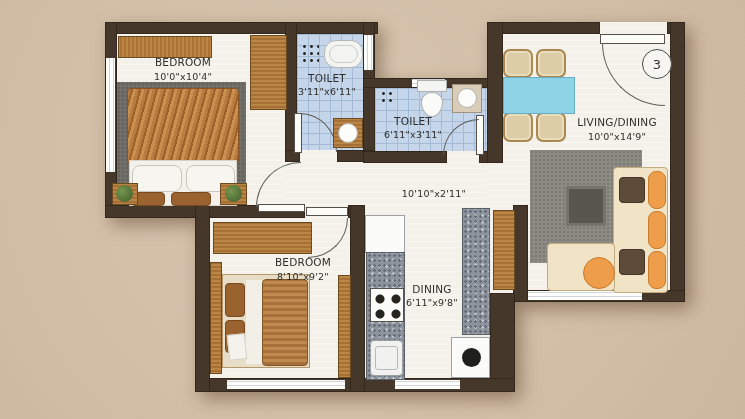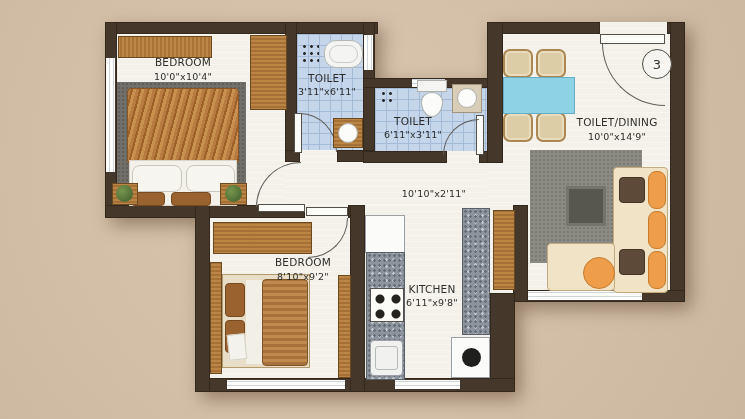--- a/index.html
+++ b/index.html
@@ -171,29 +171,29 @@
 
   <div class="lbl" style="left:183px;top:62px;">BEDROOM</div>
   <div class="lbl dim" style="left:183px;top:76px;">10'0"x10'4"</div>
 
   <div class="lbl" style="left:327px;top:78px;">TOILET</div>
   <div class="lbl dim" style="left:327px;top:91px;">3'11"x6'11"</div>
 
   <div class="lbl" style="left:413px;top:121px;">TOILET</div>
   <div class="lbl dim" style="left:413px;top:134px;">6'11"x3'11"</div>
 
-  <div class="lbl" style="left:617px;top:122px;">TOILET/DINING</div>
+  <div class="lbl" style="left:617px;top:122px;">LIVING/DINING</div>
   <div class="lbl dim" style="left:617px;top:136px;">10'0"x14'9"</div>
 
   <div class="lbl dim" style="left:434px;top:193px;">10'10"x2'11"</div>
 
   <div class="lbl" style="left:303px;top:262px;">BEDROOM</div>
   <div class="lbl dim" style="left:303px;top:276px;">8'10"x9'2"</div>
 
-  <div class="lbl" style="left:432px;top:289px;">KITCHEN</div>
+  <div class="lbl" style="left:432px;top:289px;">DINING</div>
   <div class="lbl dim" style="left:432px;top:302px;">6'11"x9'8"</div>
 
   <div class="badge" style="left:642px;top:49px;">
     <span>3</span>
   </div>
 
  </div>
 </div>
 
 </body></html>

